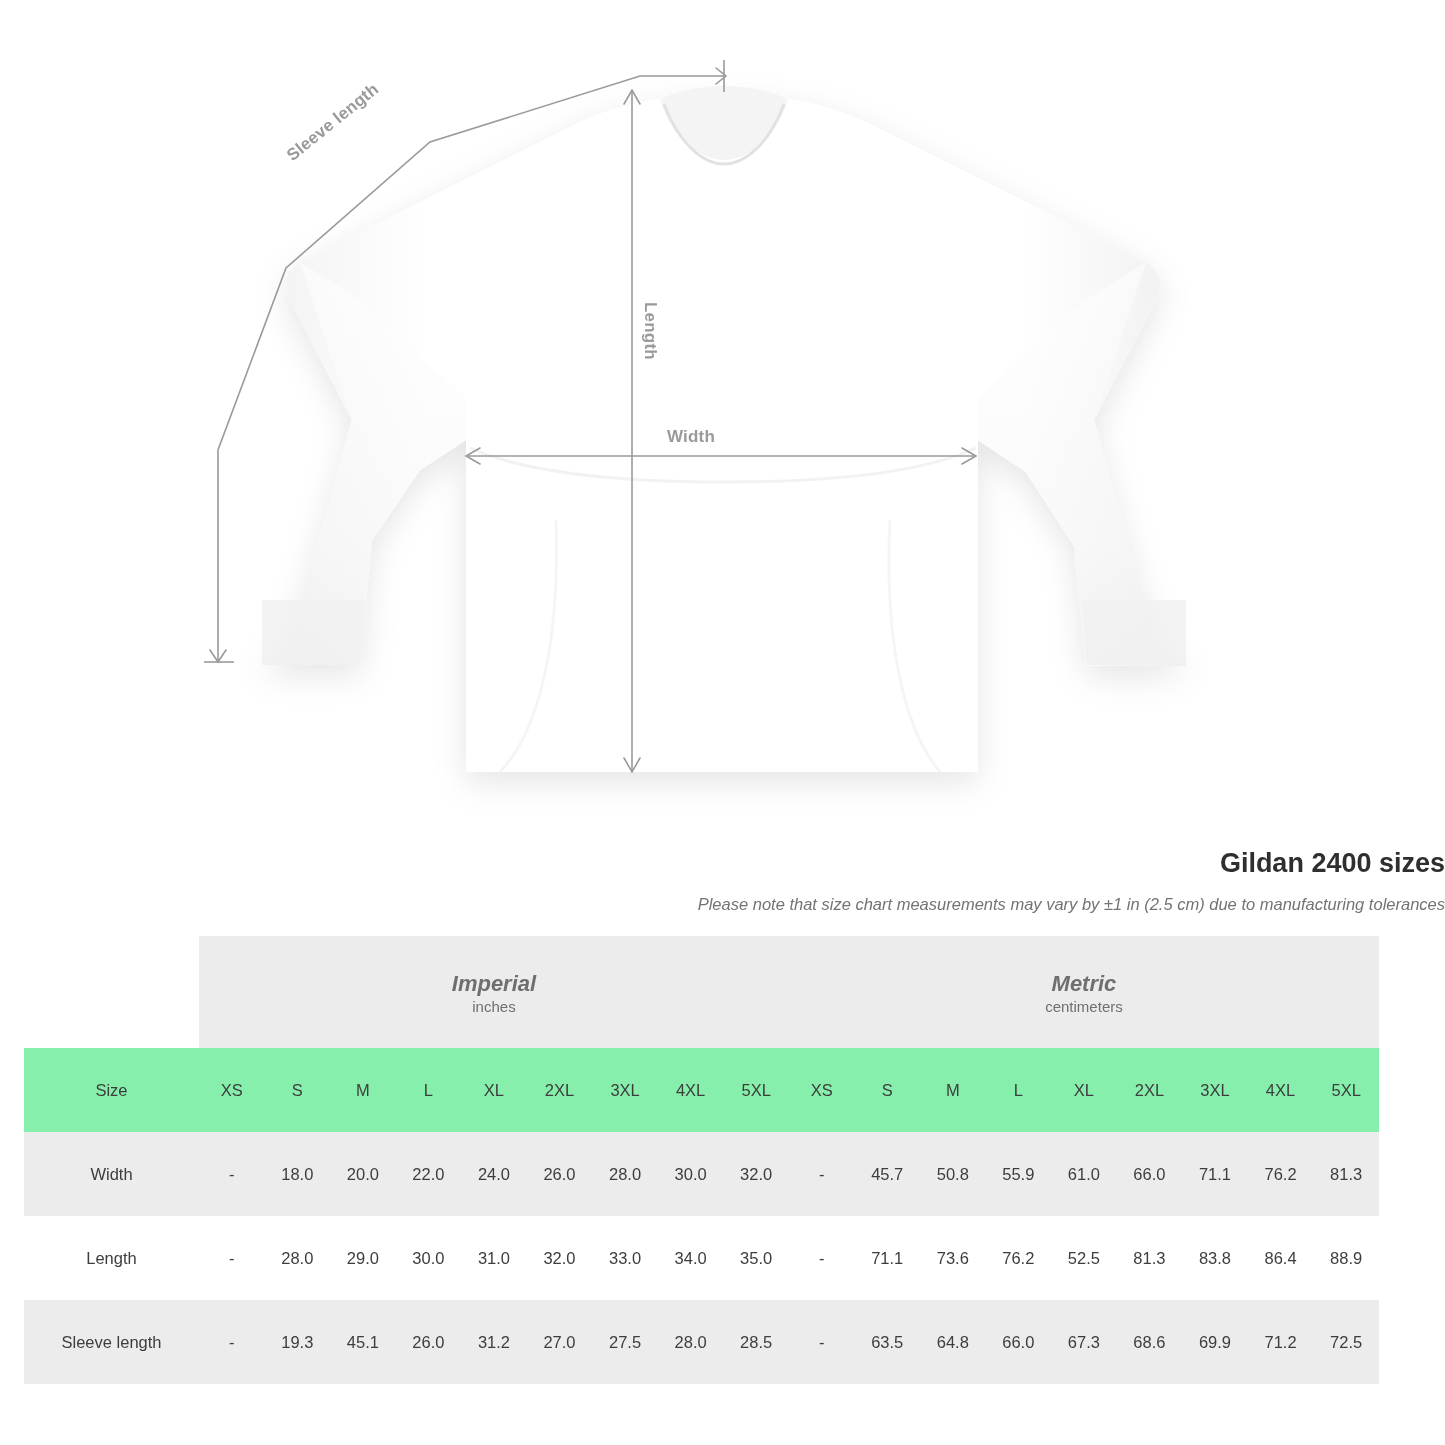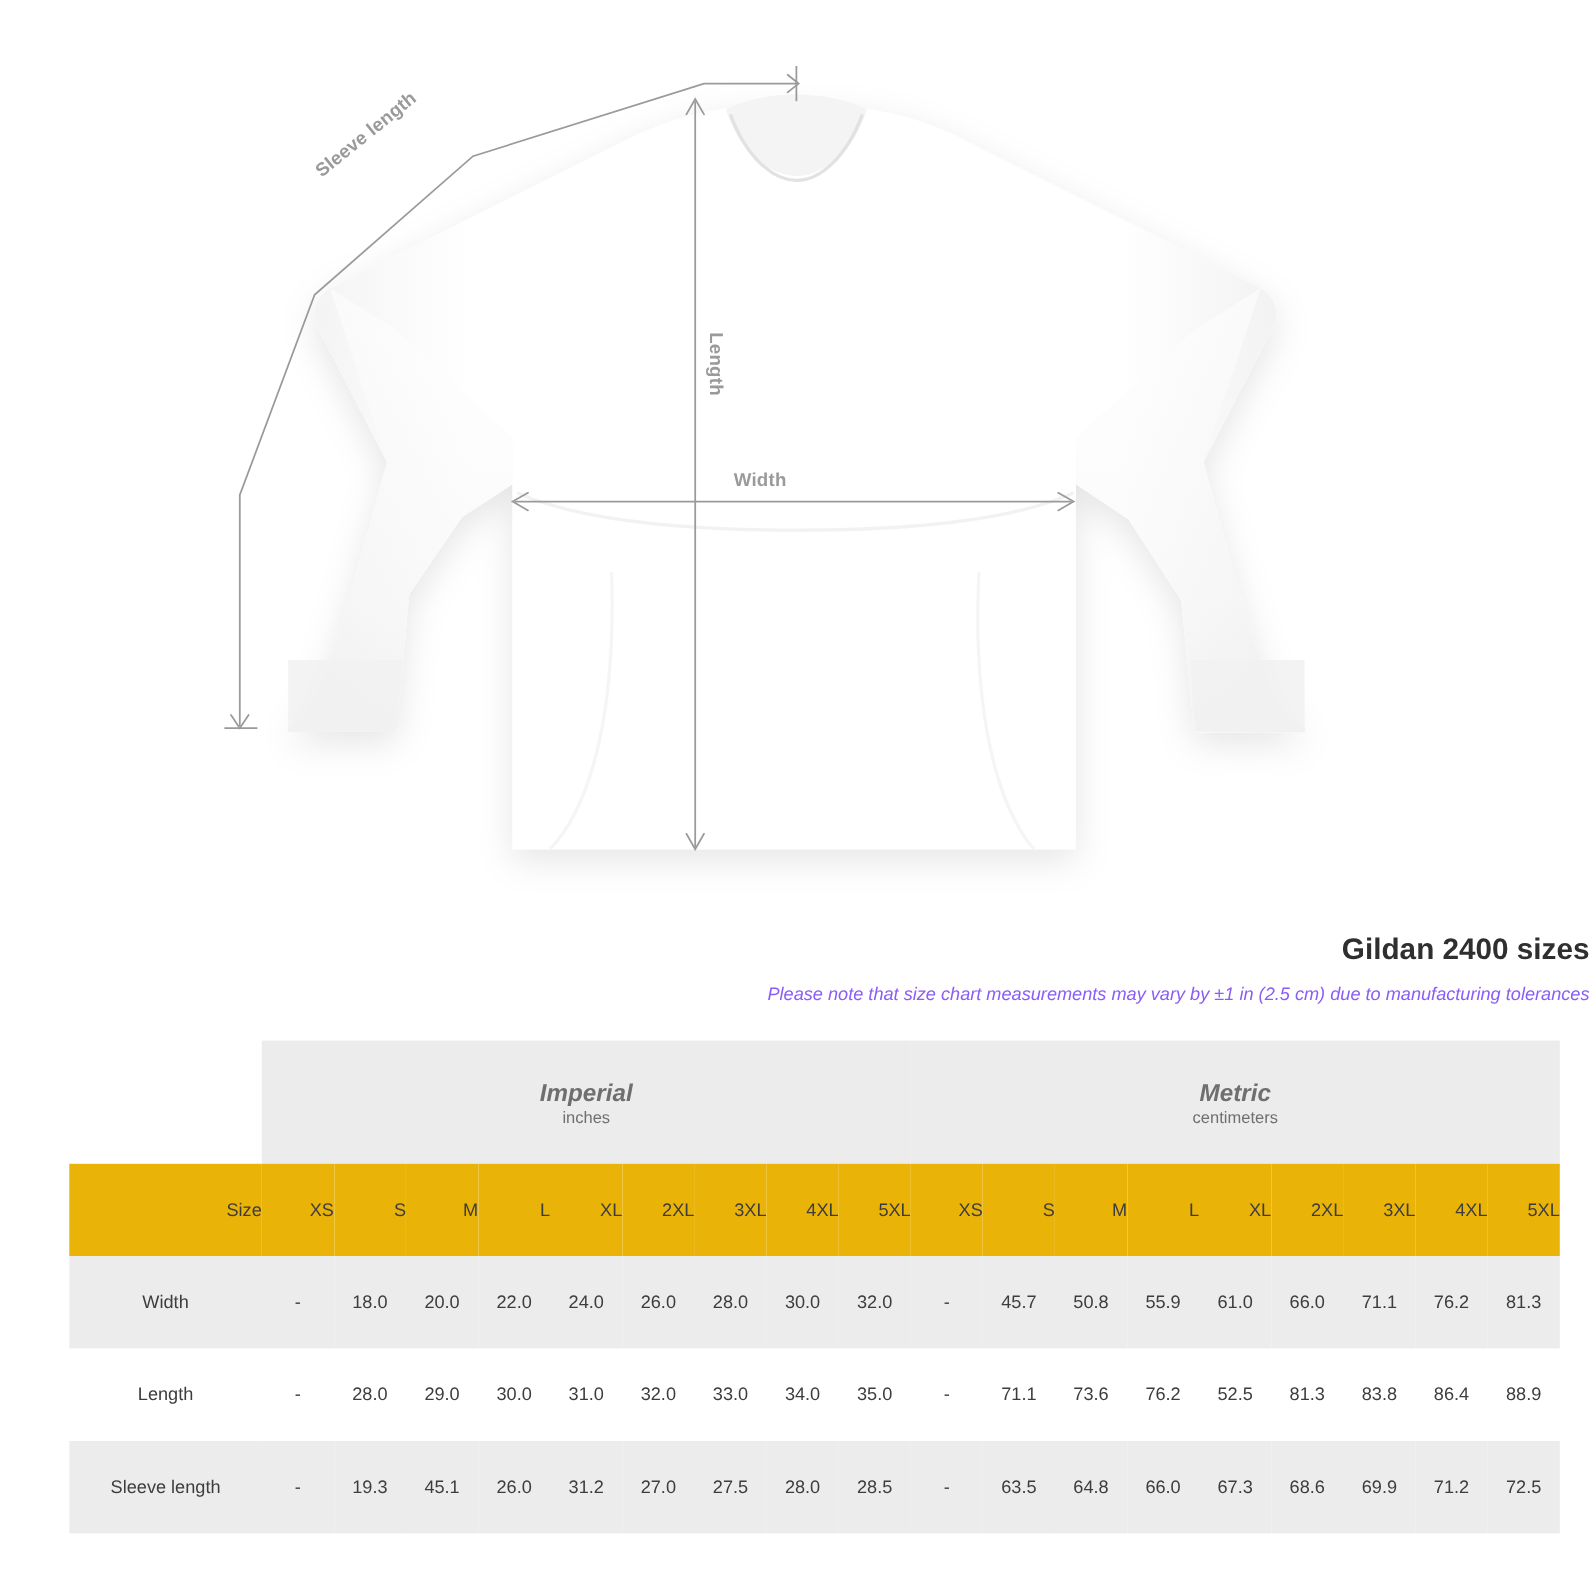--- a/index.html
+++ b/index.html
@@ -65,28 +65,28 @@
   }
   .chart-title {
     font-size: 27px;
     font-weight: bold;
     color: #2f2f2f;
     margin: 0 0 16px 0;
   }
   .chart-note {
     font-size: 16.5px;
     font-style: italic;
-    color: #8b5cf6;
+    color: #737373;
     margin: 0;
   }
 
   
   .table-wrap {
-    margin-top: 32px;
-    padding: 0 63px;
+    margin-top: 22px;
+    padding: 0 24px;
   }
   table.size-table {
     border-collapse: collapse;
     width: 1355px;
     table-layout: fixed;
   }
   table.size-table td,
   table.size-table th {
     text-align: center;
     font-size: 16.5px;
@@ -116,21 +116,21 @@
     font-size: 17px;
     color: #2f2f2f;
   }
   .col-head {
     font-weight: bold;
     font-size: 16.5px;
     color: #2f2f2f;
   }
   tr.band-light td { background: #ffffff; }
   tr.band-dark td { background: #ececec; }
-  tr.head-row td { background: #eab308; text-align: right; }
+  tr.head-row td { background: #86efac; }
   .first-col { width: 175px; }
   .empty { background: #ffffff; }
 </style>
 </head>
 <body>
 
 <div class="page">
 
   <div class="illustration">
     <div class="shirt-wrap">

